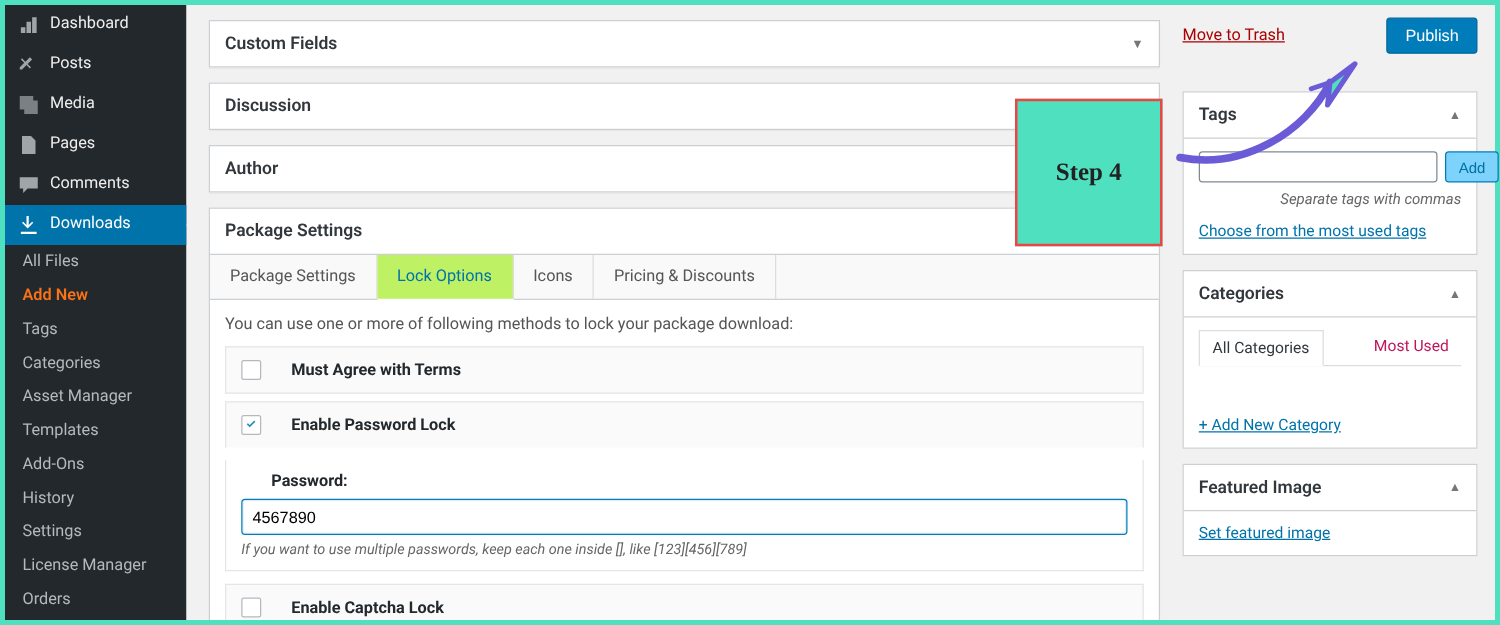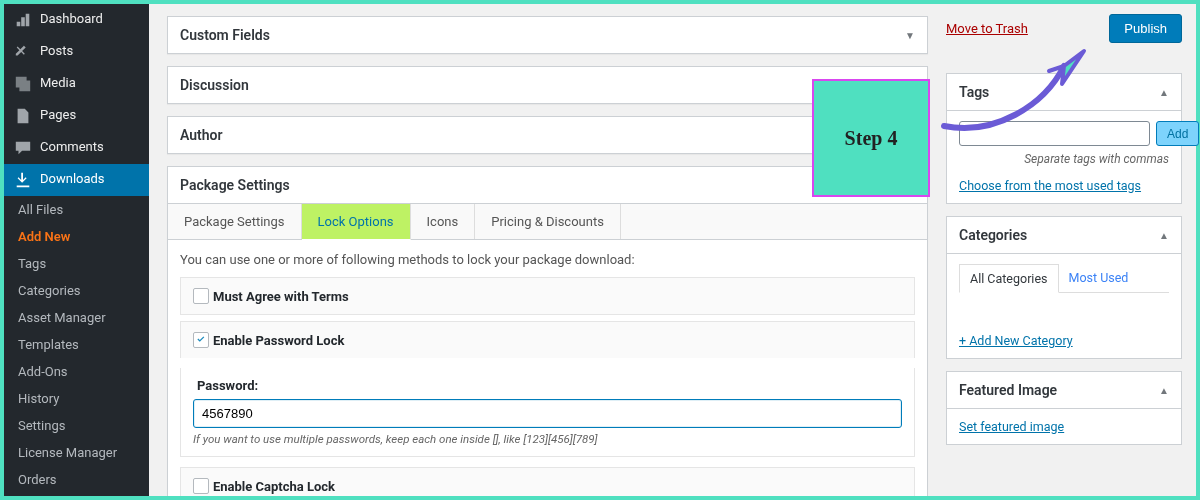--- a/index.html
+++ b/index.html
@@ -24,21 +24,21 @@
     .mb-toggle { color:#72777c; font-size:10px; cursor:pointer; }
     .mb-collapsed .mb-header { border-bottom: none; }
     
     .tabs { display:flex; background:#f9f9f9; border-bottom:1px solid #ccd0d4; }
     .tab { padding: 10px 16px; border-right:1px solid #ddd; cursor:pointer; color:#555; }
     .tab.active { background:#bef264; color:#0073aa; border-bottom:1px solid #fff; margin-bottom:-1px; }
     
     .mb-body { padding: 12px; font-size:13px; color:#555; }
     .opt-row { border:1px solid #e5e5e5; padding:10px 12px; margin-top:10px; background:#fafafa; display:flex; align-items:center; }
     .opt-row.white { background:#fff; display:block; border-top:none; }
-    .opt-row label { font-weight: bold; color:#23282d; margin-left:4px; }
+    .opt-row label { font-weight: bold; color:#23282d; margin-left:24px; }
     .chk { width:16px; height:16px; border:1px solid #b4b9be; border-radius:2px; background:#fff; display:inline-flex; align-items:center; justify-content:center; }
     .chk.checked svg { width:12px; height:12px; fill:#1e8cbe; }
     .field-label { display:block; font-weight:bold; margin-bottom:6px; color:#23282d; }
     .txt-input { width:100%; padding:6px 8px; border:1px solid #7e8993; border-radius:3px; font-size:13px; box-shadow:inset 0 0 0 1px #007cba20; border-color:#007cba; }
     .hint { font-style: italic; font-size: 11.5px; color: #666; margin-top:4px; }
     
     
     .right { width: 250px; padding: 0 14px 0 0; }
     .publish-row { display:flex; justify-content:space-between; align-items:center; padding: 10px 0 18px 0; }
     .trash { color:#a00; text-decoration: underline; cursor:pointer; }
@@ -46,27 +46,27 @@
     .btn-secondary { background:#7dd3fc; border:1px solid #007cba; color:#0071a1; padding:4px 10px; border-radius:3px; cursor:pointer; font-size:12px; }
     
     .r-box { background:#fff; border:1px solid #ccd0d4; margin-top:12px; }
     .r-box .hdr { display:flex; justify-content:space-between; align-items:center; padding:10px 12px; border-bottom:1px solid #ccd0d4; font-weight:600; font-size:14px; }
     .r-box .body { padding:10px 12px; }
     .tag-row { display:flex; gap:6px; }
     .tag-input { flex:1; border:1px solid #7e8993; padding:4px 6px; border-radius:3px; }
     .sep-hint { font-style:italic; color:#666; font-size:12px; margin-top:6px;text-align:right; }
     .link { color:#0073aa; text-decoration: underline; cursor:pointer; font-size:12.5px; display:block; margin-top:12px; }
     
-    .cat-tabs { display:flex; border-bottom:1px solid #ddd; font-size:12.5px; }
-    .cat-tab { padding:6px 10px; cursor:pointer; color:#3b82f6; }
+    .cat-tabs { display:flex; border-bottom:1px solid #ddd; font-size:12.5px;justify-content:space-between; }
+    .cat-tab { padding:6px 10px; cursor:pointer; color:#be185d; }
     .cat-tab.active { border:1px solid #ddd; border-bottom-color:#fff; margin-bottom:-1px; background:#fff; color:#32373c; }
     .cat-list { height:28px; }
     
     
-    .overlay-step { position:absolute; width:118px; height:118px; background:#4fe0c0; border:2px solid #d946ef; display:flex; align-items:center; justify-content:center; font-weight:bold; font-size:20px; font-family: "Comic Sans MS", cursive; color:#222; left: 808px; top: 75px; }
+    .overlay-step { position:absolute; width:118px; height:118px; background:#4fe0c0; border:2px solid #ef4444; display:flex; align-items:center; justify-content:center; font-weight:bold; font-size:20px; font-family: "Comic Sans MS", cursive; color:#222; left: 808px; top: 75px; }
     .overlay-arrow { position:absolute; left: 930px; top: 32px; pointer-events:none; }
   </style>
 </head>
 <body>
 
 <div class="frame">
 
   <div class="admin-sidebar">
     <div class="menu-item">
       <svg viewBox="0 0 20 20">

